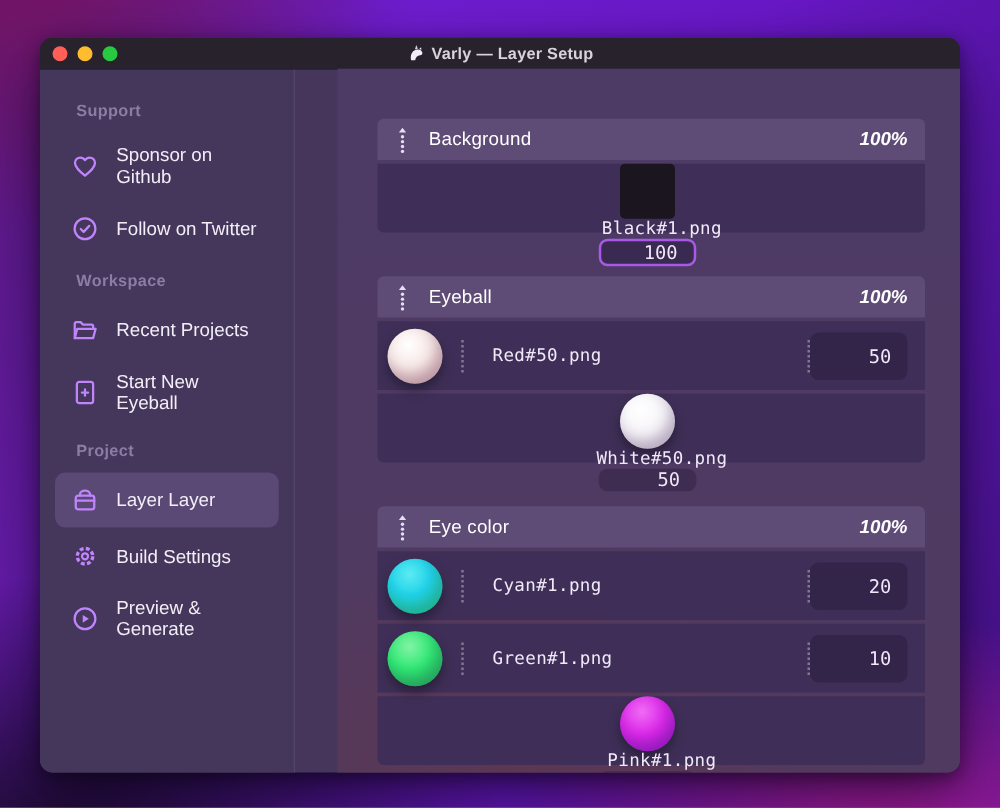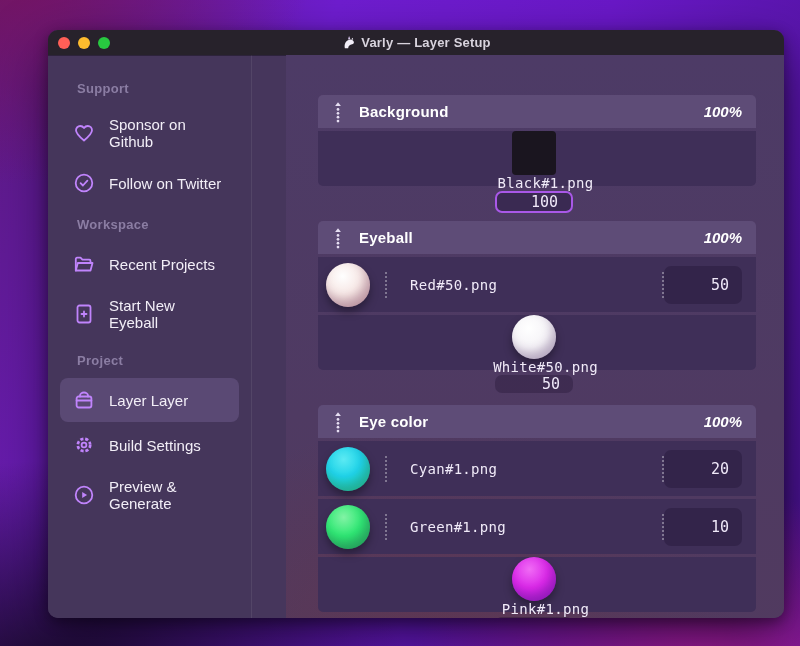--- a/index.html
+++ b/index.html
@@ -6,21 +6,21 @@
   html,body { width:800px; height:646px; overflow:hidden; }
   body {
     font-family:"Liberation Sans", sans-serif;
     background:
       radial-gradient(420px 260px at 88% 104%, rgba(190,30,160,.85), rgba(190,30,160,0) 70%),
       radial-gradient(520px 320px at 6% 106%, rgba(16,8,26,.95), rgba(16,8,26,0) 70%),
       radial-gradient(420px 300px at 2% -4%, rgba(120,20,95,.9), rgba(120,20,95,0) 70%),
       linear-gradient(112deg, #5c1a7e 0%, #6f1dd0 32%, #6a18c8 58%, #45128a 100%);
   }
   .window {
-    position:absolute; left:48px; top:30px; width:736px; height:588px;
+    position:absolute; left:32px; top:30px; width:736px; height:588px;
     border-radius:10px; overflow:hidden;
     box-shadow:0 22px 55px rgba(0,0,0,.55), 0 4px 14px rgba(0,0,0,.4);
     background:#46365c;
   }
   
   .titlebar {
     height:25px; background:#27222b; display:flex; align-items:center;
     position:relative; box-shadow:0 1px 0 rgba(0,0,0,.35);
   }
   .lights { display:flex; gap:8px; margin-left:10px; }
@@ -61,21 +61,21 @@
   .side-icon { width:24px; height:24px; flex:0 0 24px; color:#c084fc; display:flex; align-items:center; justify-content:center; }
   .side-icon svg { width:24px; height:24px; }
   .side-section { margin-bottom:12px; }
   
   .group { margin-bottom:35px; }
   .group-header {
     height:33px; background:#5e4c77; border-radius:5px 5px 0 0;
     display:flex; align-items:center; padding:0 14px;
   }
   .grip { width:12px; height:22px; margin-right:15px; color:#e6def2; flex:0 0 12px; }
-  .group-title { font-size:15px; font-weight:700; color:#ffffff; letter-spacing:.2px; }
+  .group-title { font-size:15px; font-weight:400; color:#ffffff; letter-spacing:.2px; }
   .group-weight { margin-left:auto; font-size:15px; font-weight:700; color:#ffffff;font-style:italic; }
   .layer-row {
     height:55px; margin-top:3px; background:#3f2f58;
     display:flex; align-items:center; padding:0 14px 0 8px;
   }
   .group .layer-row:last-child { border-radius:0 0 5px 5px;flex-direction:column; }
   .thumb {
     width:44px; height:44px; flex:0 0 44px; border-radius:50%;
     box-shadow:0 5px 9px rgba(0,0,0,.35), inset -4px -7px 10px rgba(70,30,90,.25);
   }

